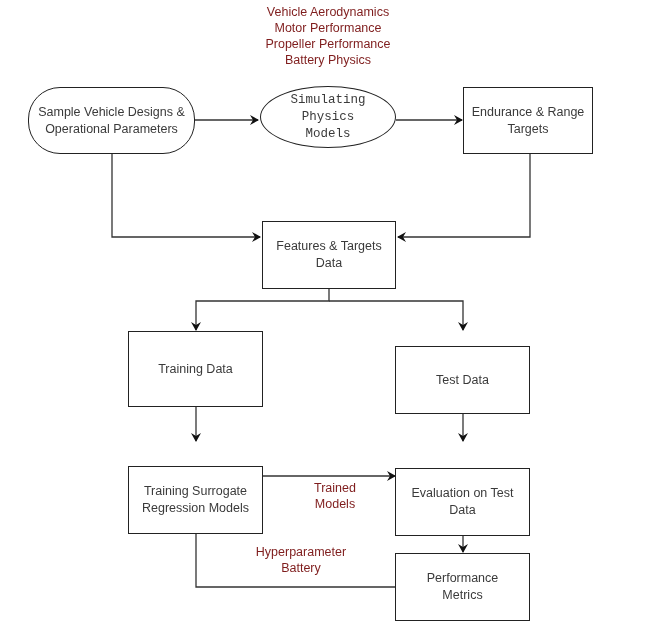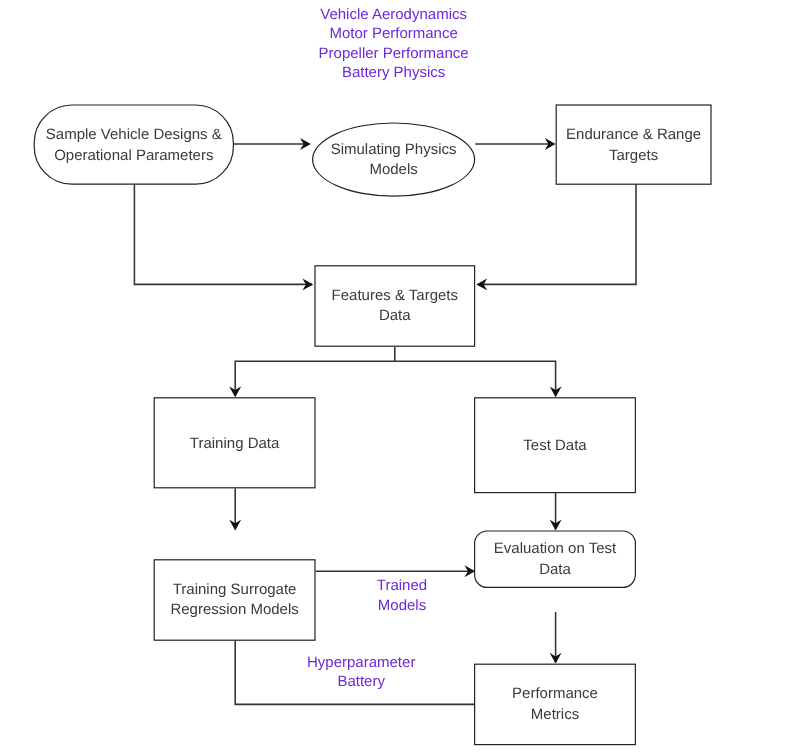--- a/index.html
+++ b/index.html
@@ -5,21 +5,21 @@
     html, body { margin: 0; padding: 0; background: #ffffff; }
     body { width: 661px; height: 628px; position: relative; overflow: hidden;
            font-family: "Liberation Sans", sans-serif; color: #333333; }
     svg.edges { position: absolute; left: 0; top: 0; }
     .node { position: absolute; box-sizing: border-box; border: 1.5px solid #222222;
             background: #ffffff; display: flex; align-items: center; justify-content: center;
             text-align: center; font-size: 12.5px; line-height: 17px; color: #3a3a3a; padding: 2px 4px; }
     .node.ellipse { border-radius: 50%; }
     .node span { white-space: pre-line; }
     .label { position: absolute; text-align: center; font-size: 12.5px; line-height: 16px;
-             color: #6d28d9; white-space: pre-line; }
+             color: #7f1d1d; white-space: pre-line; }
   </style>
 </head>
 <body>
 
 <svg class="edges" width="661" height="628">
   <defs>
     <marker id="arr" markerWidth="10" markerHeight="10" refX="8" refY="5" orient="auto" markerUnits="userSpaceOnUse">
       <path d="M0,0 L9,5 L0,10 L3,5 Z" fill="#111"></path>
     </marker>
   </defs>
@@ -40,43 +40,43 @@
 
 <div class="label" style="left:228px; top:4px; width:200px;">Vehicle Aerodynamics
 Motor Performance
 Propeller Performance
 Battery Physics</div>
 
 <div class="node" style="left:28px; top:87px; width:167px; height:67px;border-radius:32px;">
   <span>Sample Vehicle Designs &amp;
 Operational Parameters</span>
 </div>
-<div class="node ellipse" style="left:260px; top:102px; width:136px; height:62px;">
+<div class="node ellipse" style="left:260px; top:86px; width:136px; height:62px;font-family:Liberation Mono, monospace;">
   <span>Simulating Physics
 Models</span>
 </div>
 <div class="node" style="left:463px; top:87px; width:130px; height:67px;">
   <span>Endurance &amp; Range
 Targets</span>
 </div>
 <div class="node" style="left:262px; top:221px; width:134px; height:68px;">
   <span>Features &amp; Targets
 Data</span>
 </div>
 <div class="node" style="left:128px; top:331px; width:135px; height:76px;">
   <span>Training Data</span>
 </div>
-<div class="node" style="left:395px; top:331px; width:135px; height:80px;">
+<div class="node" style="left:395px; top:346px; width:135px; height:68px;">
   <span>Test Data</span>
 </div>
 <div class="node" style="left:128px; top:442px; width:135px; height:68px;margin-top:24px;">
   <span>Training Surrogate
 Regression Models</span>
 </div>
-<div class="node" style="left:395px; top:442px; width:135px; height:48px;border-radius:11px;">
+<div class="node" style="left:395px; top:468px; width:135px; height:68px;">
   <span>Evaluation on Test
 Data</span>
 </div>
 <div class="node" style="left:395px; top:553px; width:135px; height:68px;justify-content:center;">
   <span>Performance
 Metrics</span>
 </div>
 
 <div class="label" style="left:290px; top:432px; width:90px;margin-top:48px;">Trained
 Models</div>

